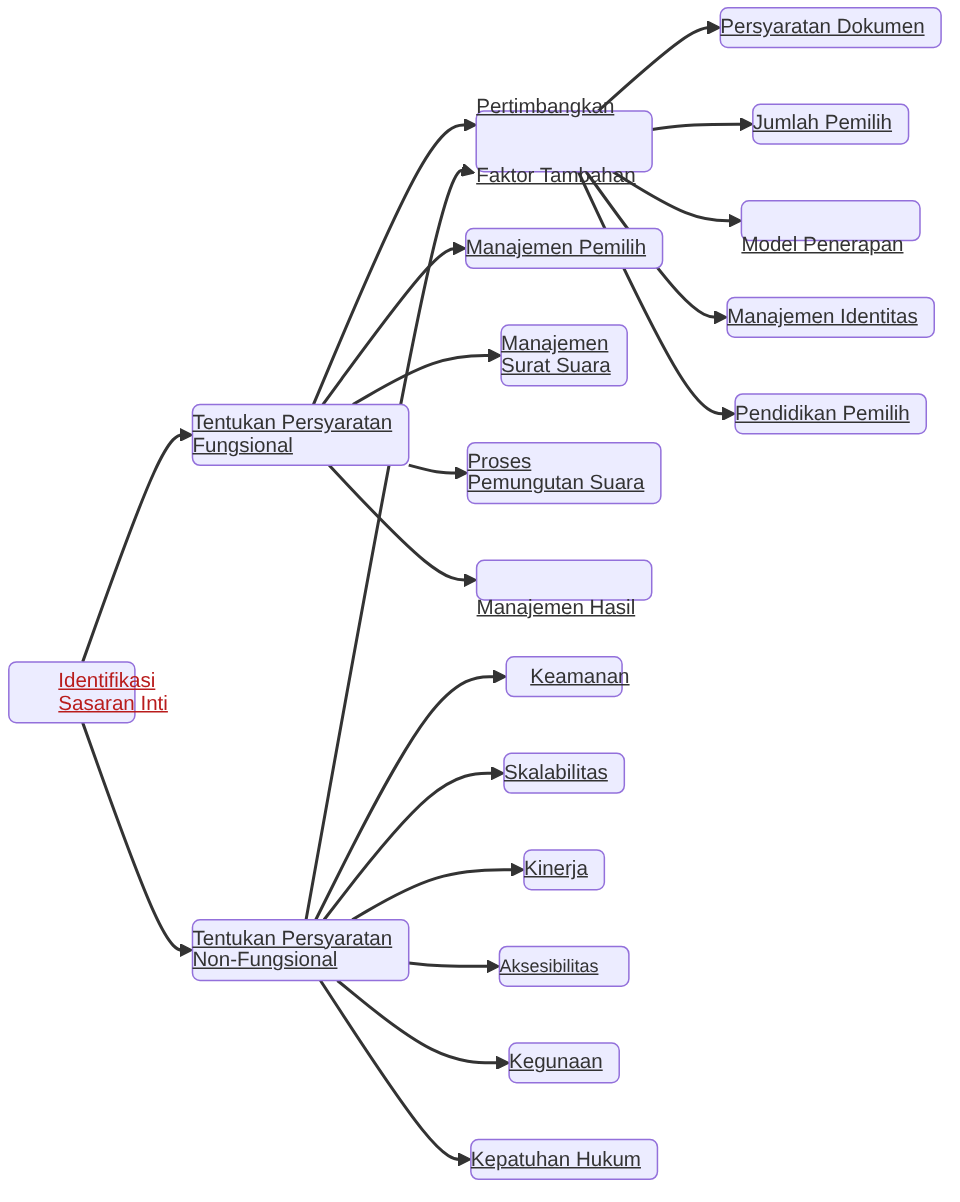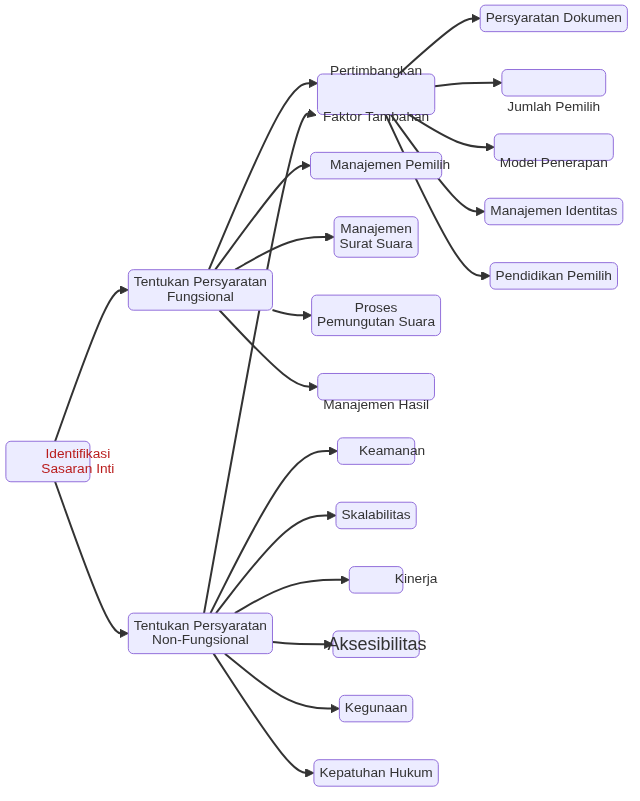--- a/index.html
+++ b/index.html
@@ -4,23 +4,23 @@
 <title>Identifikasi Sasaran Inti</title>
 <style>
   html,body{margin:0;padding:0;background:#ffffff;}
   body{width:640px;height:801px;overflow:hidden;
        font-family:"Liberation Sans","DejaVu Sans",sans-serif;
        -webkit-font-smoothing:antialiased;}
   #diagram{position:relative;width:640px;height:801px;background:#ffffff;overflow:hidden;}
   svg.flow{position:absolute;left:0;top:0;width:640px;height:801px;display:block;}
   .edge-path{fill:none;stroke:#333333;stroke-width:2px;stroke-linecap:butt;stroke-linejoin:round;}
   .node-rect{fill:#ECECFF;stroke:#9370DB;stroke-width:1px;}
-  .node-label{position:absolute;display:flex;flex-direction:column;align-items:center;
+  .node-label{position:absolute;display:flex;flex-direction:column;align-items:flex-start;
       justify-content:center;text-align:center;color:#333333;font-size:13.7px;
-      line-height:14.7px;white-space:pre;pointer-events:none;}
+      line-height:14.7px;white-space:pre;pointer-events:none;text-decoration:underline;}
   .node-line{display:block;}
 </style>
 </head>
 <body>
 
 <div id="diagram">
   <svg class="flow" viewBox="0 0 640 801" xmlns="http://www.w3.org/2000/svg">
     <defs>
       <marker id="arrowhead" viewBox="0 0 10 10" refX="5" refY="5" markerUnits="userSpaceOnUse" markerWidth="8.6" markerHeight="8.6" orient="auto">
         <path d="M 0 0 L 10 5 L 0 10 z" fill="#333333" stroke="#333333" stroke-width="1"></path>
@@ -96,42 +96,42 @@
     <div class="node-label" style="left: 311.62px; top: 295.11px; width: 128.95px; height: 40.5px; color: rgb(51, 51, 51); font-size: 13.7px; line-height: 14.7px;">
         <span class="node-line">Proses</span>
         <span class="node-line">Pemungutan Suara</span>
     </div>
     <div class="node-label" style="left: 317.73px; top: 392px; width: 116.75px; height: 26.5px; color: rgb(51, 51, 51); font-size: 13.7px; line-height: 14.7px;">
         <span class="node-line">Manajemen Hasil</span>
     </div>
     <div class="node-label" style="left: 480.2px; top: 5.15px; width: 147.19px; height: 26.5px; color: rgb(51, 51, 51); font-size: 13.7px; line-height: 14.7px;">
         <span class="node-line">Persyaratan Dokumen</span>
     </div>
-    <div class="node-label" style="left: 501.89px; top: 69.52px; width: 103.81px; height: 26.5px; color: rgb(51, 51, 51); font-size: 13.7px; line-height: 14.7px; margin-top: 25px;">
+    <div class="node-label" style="left: 501.89px; top: 69.52px; width: 103.81px; height: 26.5px; color: rgb(51, 51, 51); font-size: 13.7px; line-height: 14.7px;">
         <span class="node-line">Jumlah Pemilih</span>
     </div>
     <div class="node-label" style="left: 494.27px; top: 133.89px; width: 119.06px; height: 26.5px; color: rgb(51, 51, 51); font-size: 13.7px; line-height: 14.7px; margin-top: 16px;">
         <span class="node-line">Model Penerapan</span>
     </div>
     <div class="node-label" style="left: 484.76px; top: 198.26px; width: 138.08px; height: 26.5px; color: rgb(51, 51, 51); font-size: 13.7px; line-height: 14.7px;">
         <span class="node-line">Manajemen Identitas</span>
     </div>
     <div class="node-label" style="left: 490.09px; top: 262.63px; width: 127.42px; height: 26.5px; color: rgb(51, 51, 51); font-size: 13.7px; line-height: 14.7px;">
         <span class="node-line">Pendidikan Pemilih</span>
     </div>
     <div class="node-label" style="left: 337.49px; top: 437.85px; width: 77.22px; height: 26.5px; color: rgb(51, 51, 51); font-size: 13.7px; line-height: 14.7px; padding-left: 16px;">
         <span class="node-line">Keamanan</span>
     </div>
     <div class="node-label" style="left: 335.99px; top: 502.22px; width: 80.23px; height: 26.5px; color: rgb(51, 51, 51); font-size: 13.7px; line-height: 14.7px;">
         <span class="node-line">Skalabilitas</span>
     </div>
-    <div class="node-label" style="left: 349.3px; top: 566.59px; width: 53.61px; height: 26.5px; color: rgb(51, 51, 51); font-size: 13.7px; line-height: 14.7px; margin-left: 40px;">
+    <div class="node-label" style="left: 349.3px; top: 566.59px; width: 53.61px; height: 26.5px; color: rgb(51, 51, 51); font-size: 13.7px; line-height: 14.7px;">
         <span class="node-line">Kinerja</span>
     </div>
-    <div class="node-label" style="left: 332.95px; top: 630.96px; width: 88px; height: 26.5px; color: rgb(51, 51, 51); font-size: 18px; line-height: 14.7px; border-radius: 13px;">
+    <div class="node-label" style="left: 332.95px; top: 630.96px; width: 88px; height: 26.5px; color: rgb(51, 51, 51); font-size: 12px; line-height: 14.7px; border-radius: 13px;">
         <span class="node-line">Aksesibilitas</span>
     </div>
     <div class="node-label" style="left: 339.39px; top: 695.33px; width: 73.42px; height: 26.5px; color: rgb(51, 51, 51); font-size: 13.7px; line-height: 14.7px;">
         <span class="node-line">Kegunaan</span>
     </div>
     <div class="node-label" style="left: 313.91px; top: 759.7px; width: 124.39px; height: 26.5px; color: rgb(51, 51, 51); font-size: 13.7px; line-height: 14.7px;">
         <span class="node-line">Kepatuhan Hukum</span>
     </div>
   </div>
 </div>

